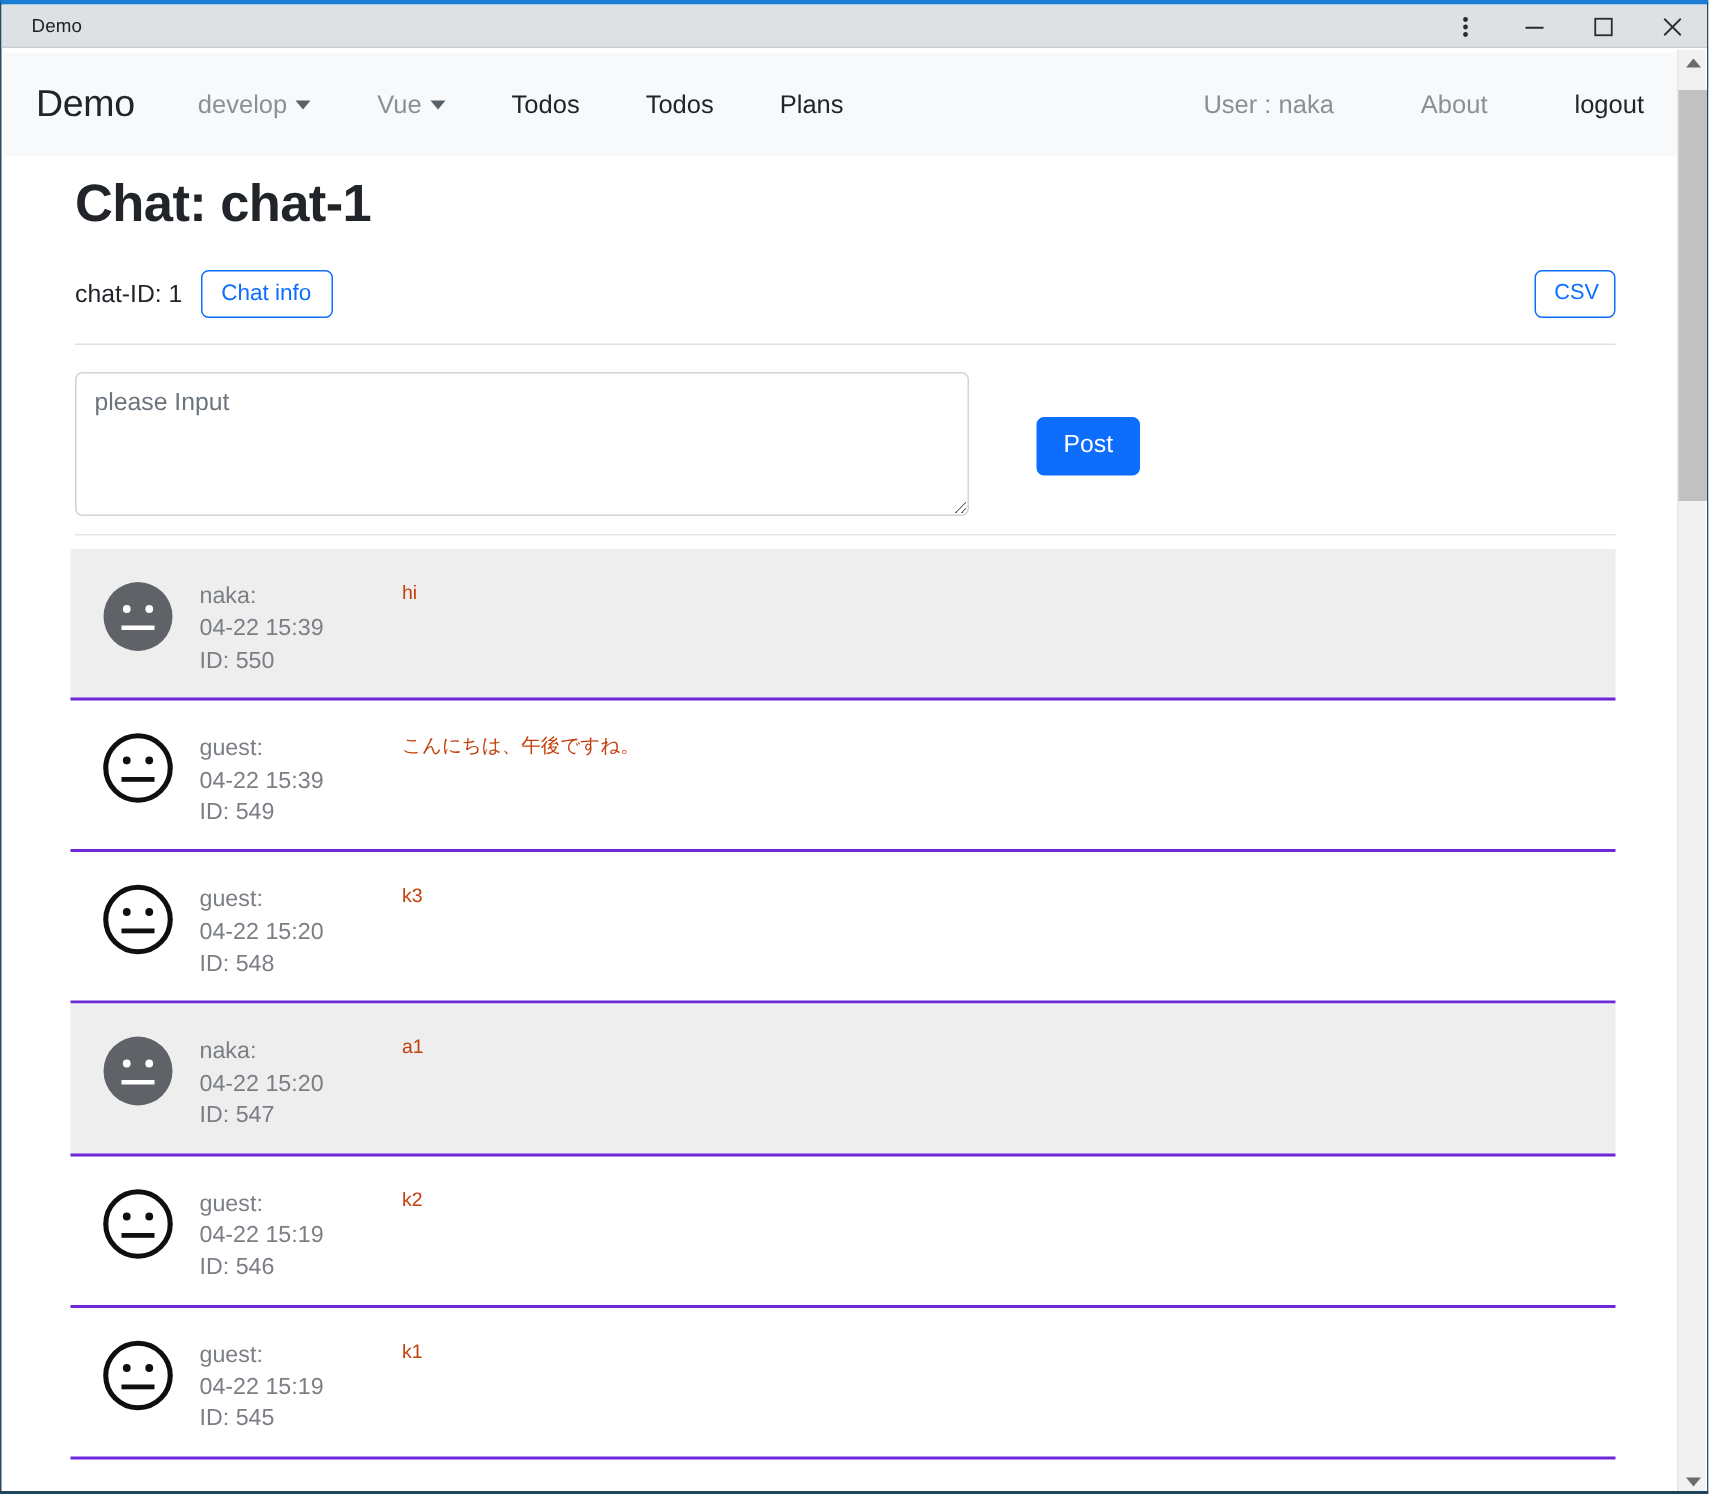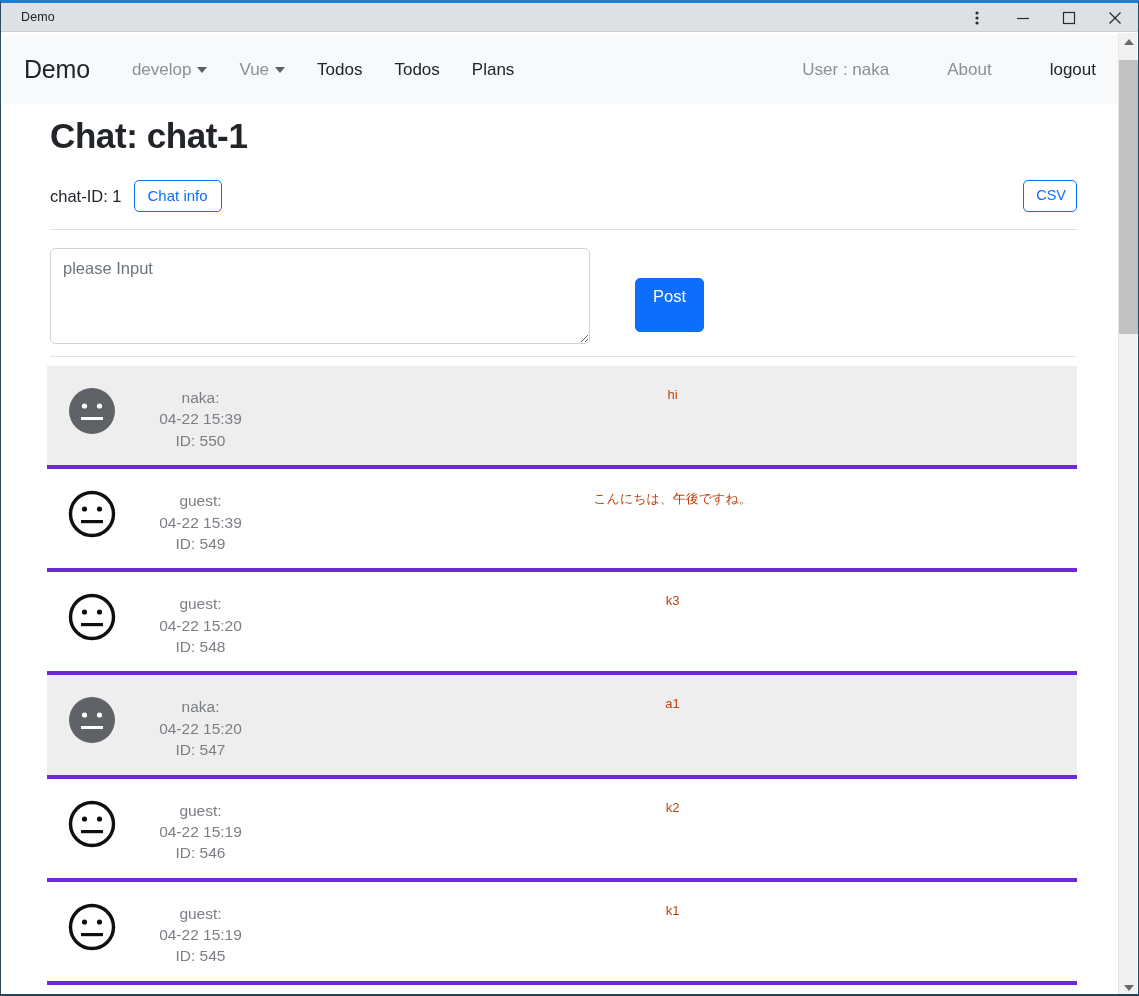--- a/index.html
+++ b/index.html
@@ -62,21 +62,21 @@
     position: relative;
     z-index: 2;
   }
   .brand {
     font-size: 25px;
     color: #212529;
     margin-right: 28px;
     letter-spacing: -0.2px;
     white-space: nowrap;
   }
-  .nav-links { display: flex; align-items: flex-end; gap: 4px; }
+  .nav-links { display: flex; align-items: flex-end; gap: 16px; }
   .nav-link {
     font-size: 17px;
     color: #212529;
     padding: 0 14px;
     white-space: nowrap;
     display: flex;
     align-items: center;
     cursor: pointer;
   }
   .nav-link.muted { color: #8b9096; }
@@ -153,64 +153,63 @@
     border: none;
     border-top: 1px solid #dfe2e5;
     margin: 17px 0 0 0;
   }
   .compose {
     display: flex;
     align-items: flex-start;
     margin-top: 18px;
   }
   textarea.input-area {
-    width: 540px;
+    width: 596px;
     height: 96px;
     border: 1px solid #ced4da;
     border-radius: 5px;
     padding: 10px 12px;
     font-size: 16.5px;
     font-family: "Liberation Sans", sans-serif;
     color: #212529;
     resize: vertical;
     outline: none;
   }
   textarea.input-area::placeholder { color: #6c757d; }
   .btn-post {
     margin-left: 45px;
     margin-top: 30px;
     background: #0d6efd;
     border: 1px solid #0d6efd;
     color: #fff;
     font-size: 16.5px;
     border-radius: 5px;
-    padding: 9px 17px 26px 17px;
+    padding: 9px 17px 11px 17px;
     line-height: 1;
     font-family: "Liberation Sans", sans-serif;
     cursor: pointer;
   }
   .list-sep {
     border: none;
     border-top: 1px solid #e3e5e8;
     margin: 12px 0 0 0;
   }
 
   
   .msg-list {
     margin-top: 9px;
     padding-left: 45px;
     padding-right: 47px;
   }
   .msg-row {
     display: flex;
     align-items: flex-start;
-    border-bottom: 4px solid #6d28d9;
+    border-bottom: 2px solid #6d28d9;
     padding: 12px 0 14px 0;
     min-height: 92px;
-    text-align: center;
   }
   .msg-row.shaded { background: #eeeeee; }
   .avatar {
     width: 50px; height: 50px;
     flex: 0 0 50px;
     margin: 8px 16px 0 20px;
   }
   .meta {
     flex: 0 0 135px;
     padding-top: 9px;

